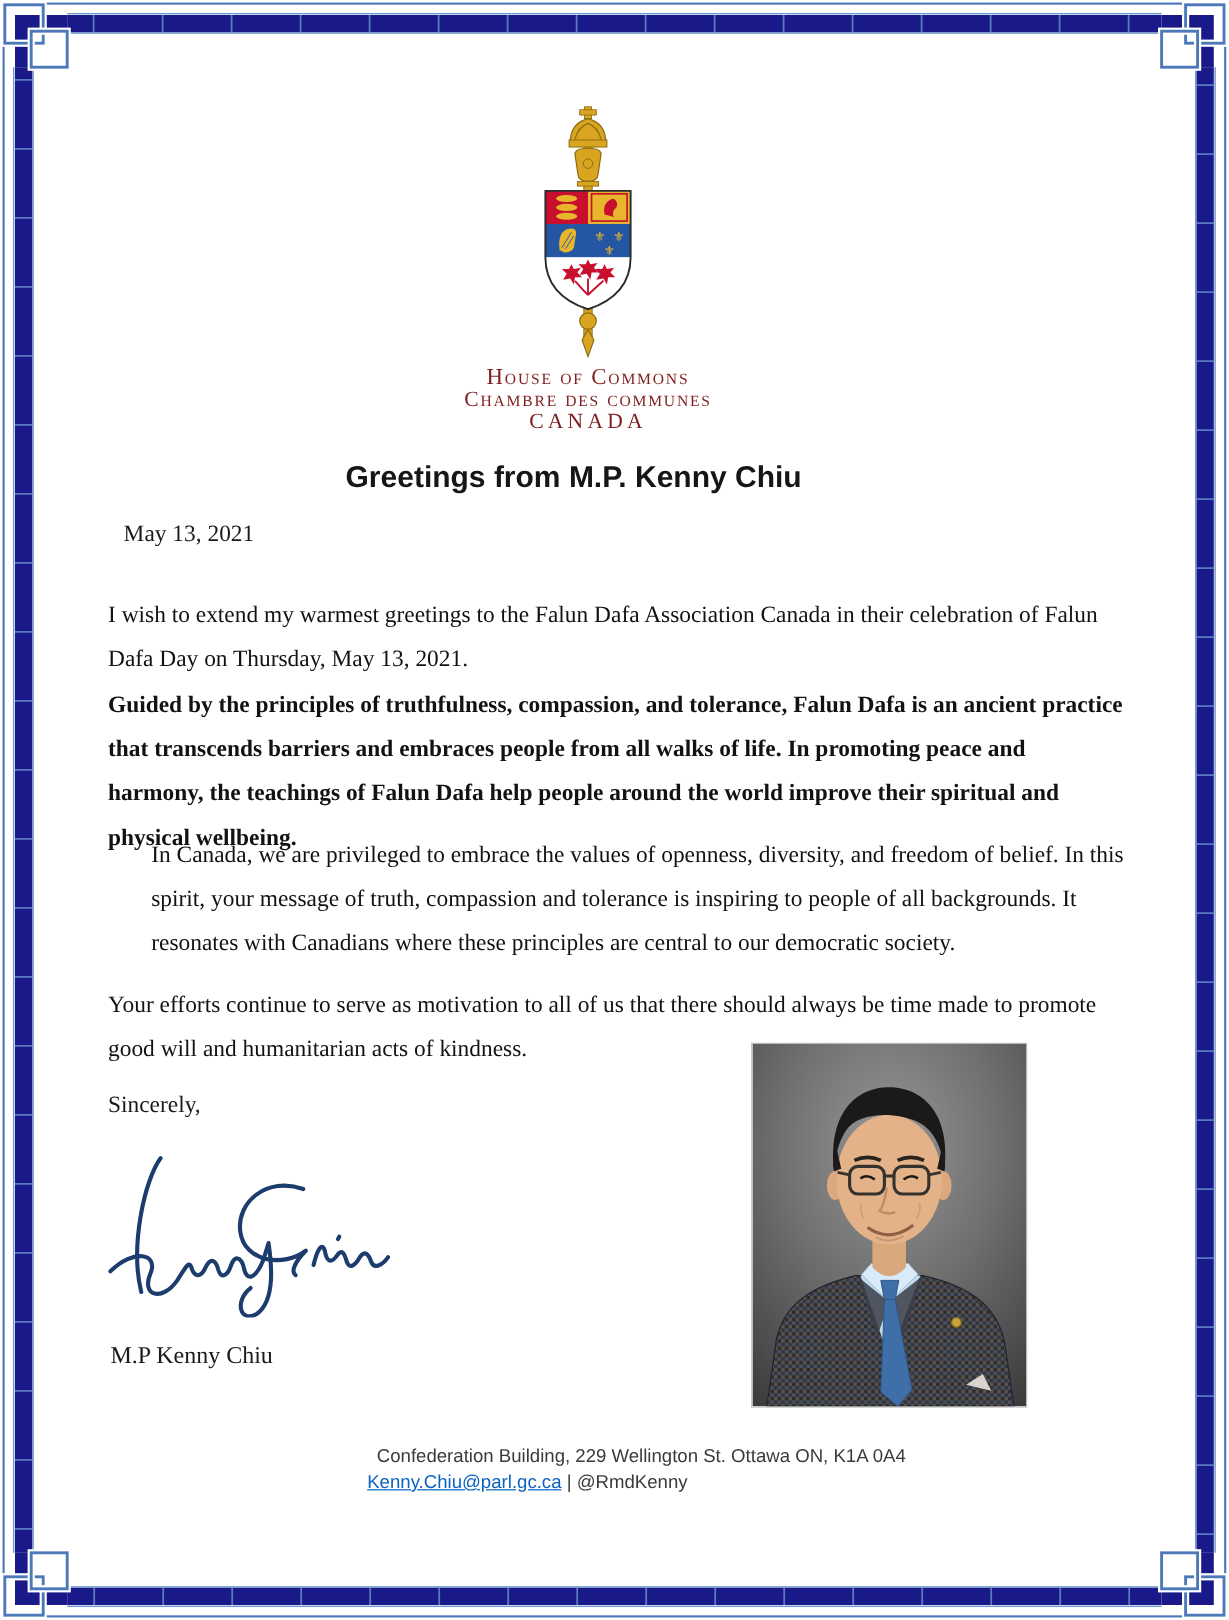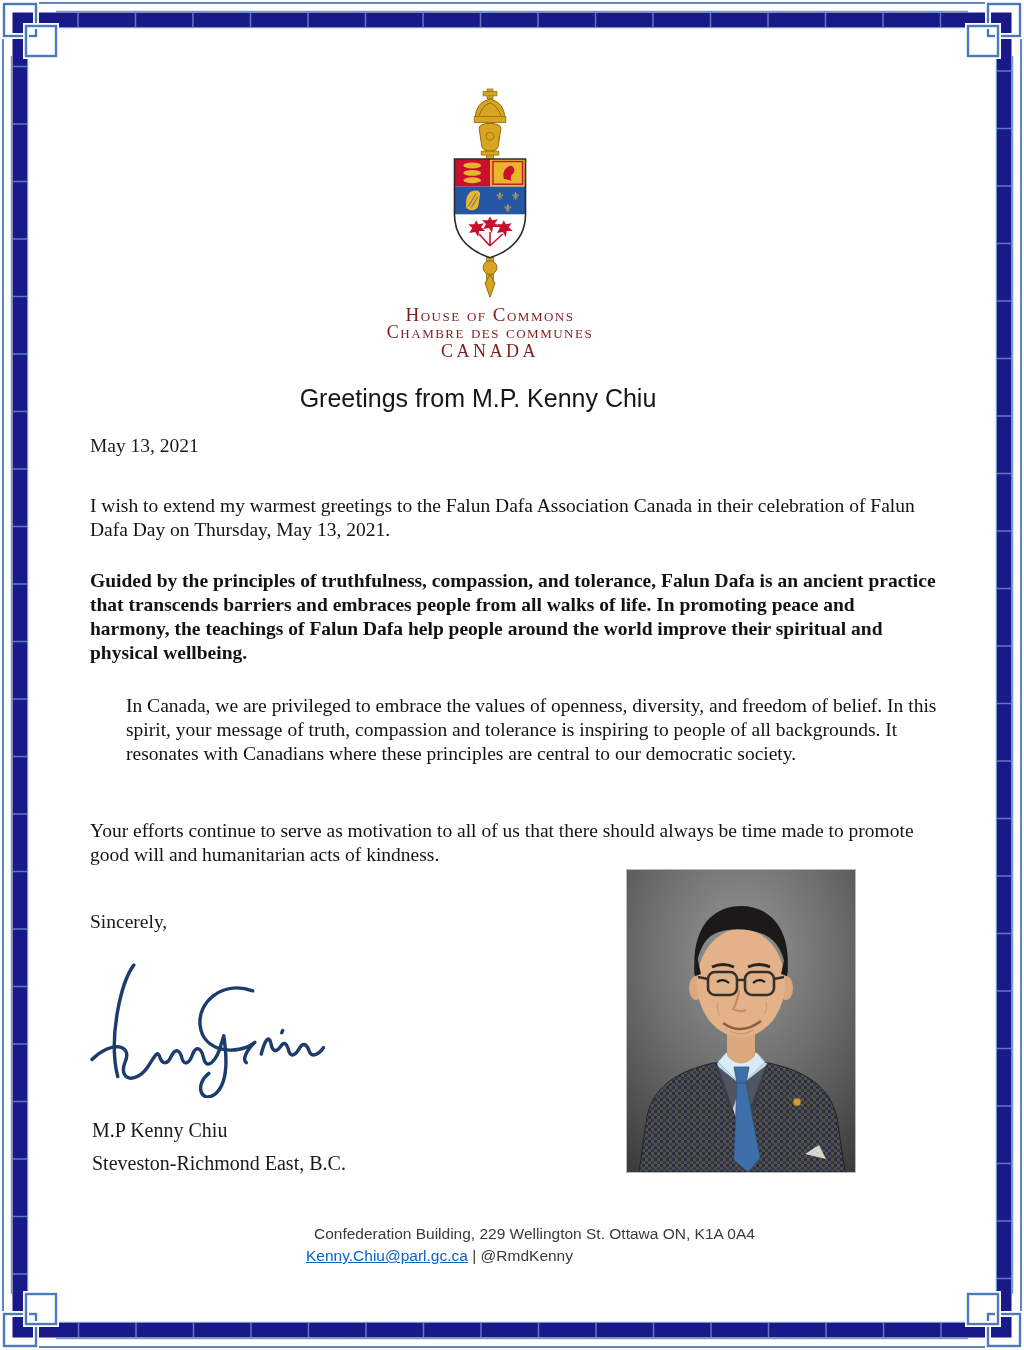--- a/index.html
+++ b/index.html
@@ -12,33 +12,33 @@
   .crest{position:absolute;left:430px;top:88px;width:120px;height:222px;}
   .letterhead{
     position:absolute;left:190px;top:306px;width:600px;text-align:center;
     color:#7f1d1d;
   }
   .lh-line1{font-variant:small-caps;font-size:19px;letter-spacing:1.5px;line-height:17px;}
   .lh-line2{font-variant:small-caps;font-size:18px;letter-spacing:1.5px;line-height:17px;margin-top:1px;}
   .lh-line3{font-size:18px;letter-spacing:3.5px;line-height:17px;margin-top:2px;}
   .title{
     position:absolute;left:58px;top:384px;width:840px;text-align:center;
-    font-family:"Liberation Sans", sans-serif;font-weight:normal;font-size:25px;color:#161616;
-  }
-  .date{position:absolute;left:90px;top:435px;font-size:19.5px;}
-  .para{position:absolute;left:90px;width:846px;font-size:19.5px;line-height:24px;color:#121212;}
+    font-family:"Liberation Sans", sans-serif;font-weight:bold;font-size:25px;color:#161616;
+  }
+  .date{position:absolute;left:103px;top:435px;font-size:19.5px;}
+  .para{position:absolute;left:90px;width:846px;font-size:19.5px;line-height:37px;color:#121212;}
   .p1{top:494px;} .p2{top:569px;font-weight:bold;} .p3{top:694px;margin-left:36px;} .p4{top:819px;}
   .sincerely{position:absolute;left:90px;top:911px;font-size:19.5px;}
   .signature{position:absolute;left:82px;top:948px;width:260px;height:150px;}
   .sender-name{position:absolute;left:92px;top:1119px;font-size:20px;text-align:right;}
   .sender-riding{position:absolute;left:92px;top:1152px;font-size:20px;}
   .photo{position:absolute;left:627px;top:870px;width:228px;height:302px;outline:1px solid #b9b9b9;}
   .footer{
     position:absolute;left:306px;top:1203px;width:480px;
-    font-family:"Liberation Sans", sans-serif;font-size:15.5px;line-height:22px;color:#3a3a3a;margin-top:20px;
+    font-family:"Liberation Sans", sans-serif;font-size:15.5px;line-height:22px;color:#3a3a3a;
   }
   .footer .line1{padding-left:8px;}
   .footer a{color:#0a62c2;text-decoration:underline;}
   .footer .divider{color:#3a3a3a;}
 </style>
 </head>
 <body>
 
 <div class="page">
 
@@ -149,21 +149,20 @@
     <g fill="none" stroke="#1b3c6d" stroke-width="3.2" stroke-linecap="round" stroke-linejoin="round">
       <path d="M32,120 C23,84 35,32 47,16"></path>
       <path d="M8,104 C26,86 46,90 39,106 C32,123 48,128 60,111 C66,102 69,95 71,101 C73,108 78,110 82,101 C86,93 90,95 92,103 C94,110 99,108 102,99 C105,91 110,93 112,102 C114,112 121,110 127,95 L131,82 C133,96 137,126 122,137 C109,145 104,127 117,117"></path>
       <path d="M158,40 C130,30 106,50 109,73 C112,97 143,101 160,88 C152,96 148,104 152,107"></path>
       <path d="M166,99 C169,87 173,80 175,89 C176,95 179,99 184,92 C188,86 190,90 192,97 C194,102 198,100 202,93 C206,87 209,91 211,97 C213,102 219,100 224,93"></path>
       <path d="M185,79 L186,77"></path>
     </g>
   </svg>
 
   <div class="sender-name">M.P Kenny Chiu</div>
-  <div class="sender-riding">Steveston-Richmond East, B.C.</div>
 
   <svg class="photo" viewBox="0 0 228 302" xmlns="http://www.w3.org/2000/svg">
     <defs>
       <radialGradient id="pbg" cx="50%" cy="28%" r="90%">
         <stop offset="0%" stop-color="#969696"></stop>
         <stop offset="45%" stop-color="#6f6f6f"></stop>
         <stop offset="100%" stop-color="#373737"></stop>
       </radialGradient>
       <pattern id="tweed" width="6" height="6" patternUnits="userSpaceOnUse">
         <rect width="6" height="6" fill="#33363f"></rect>

